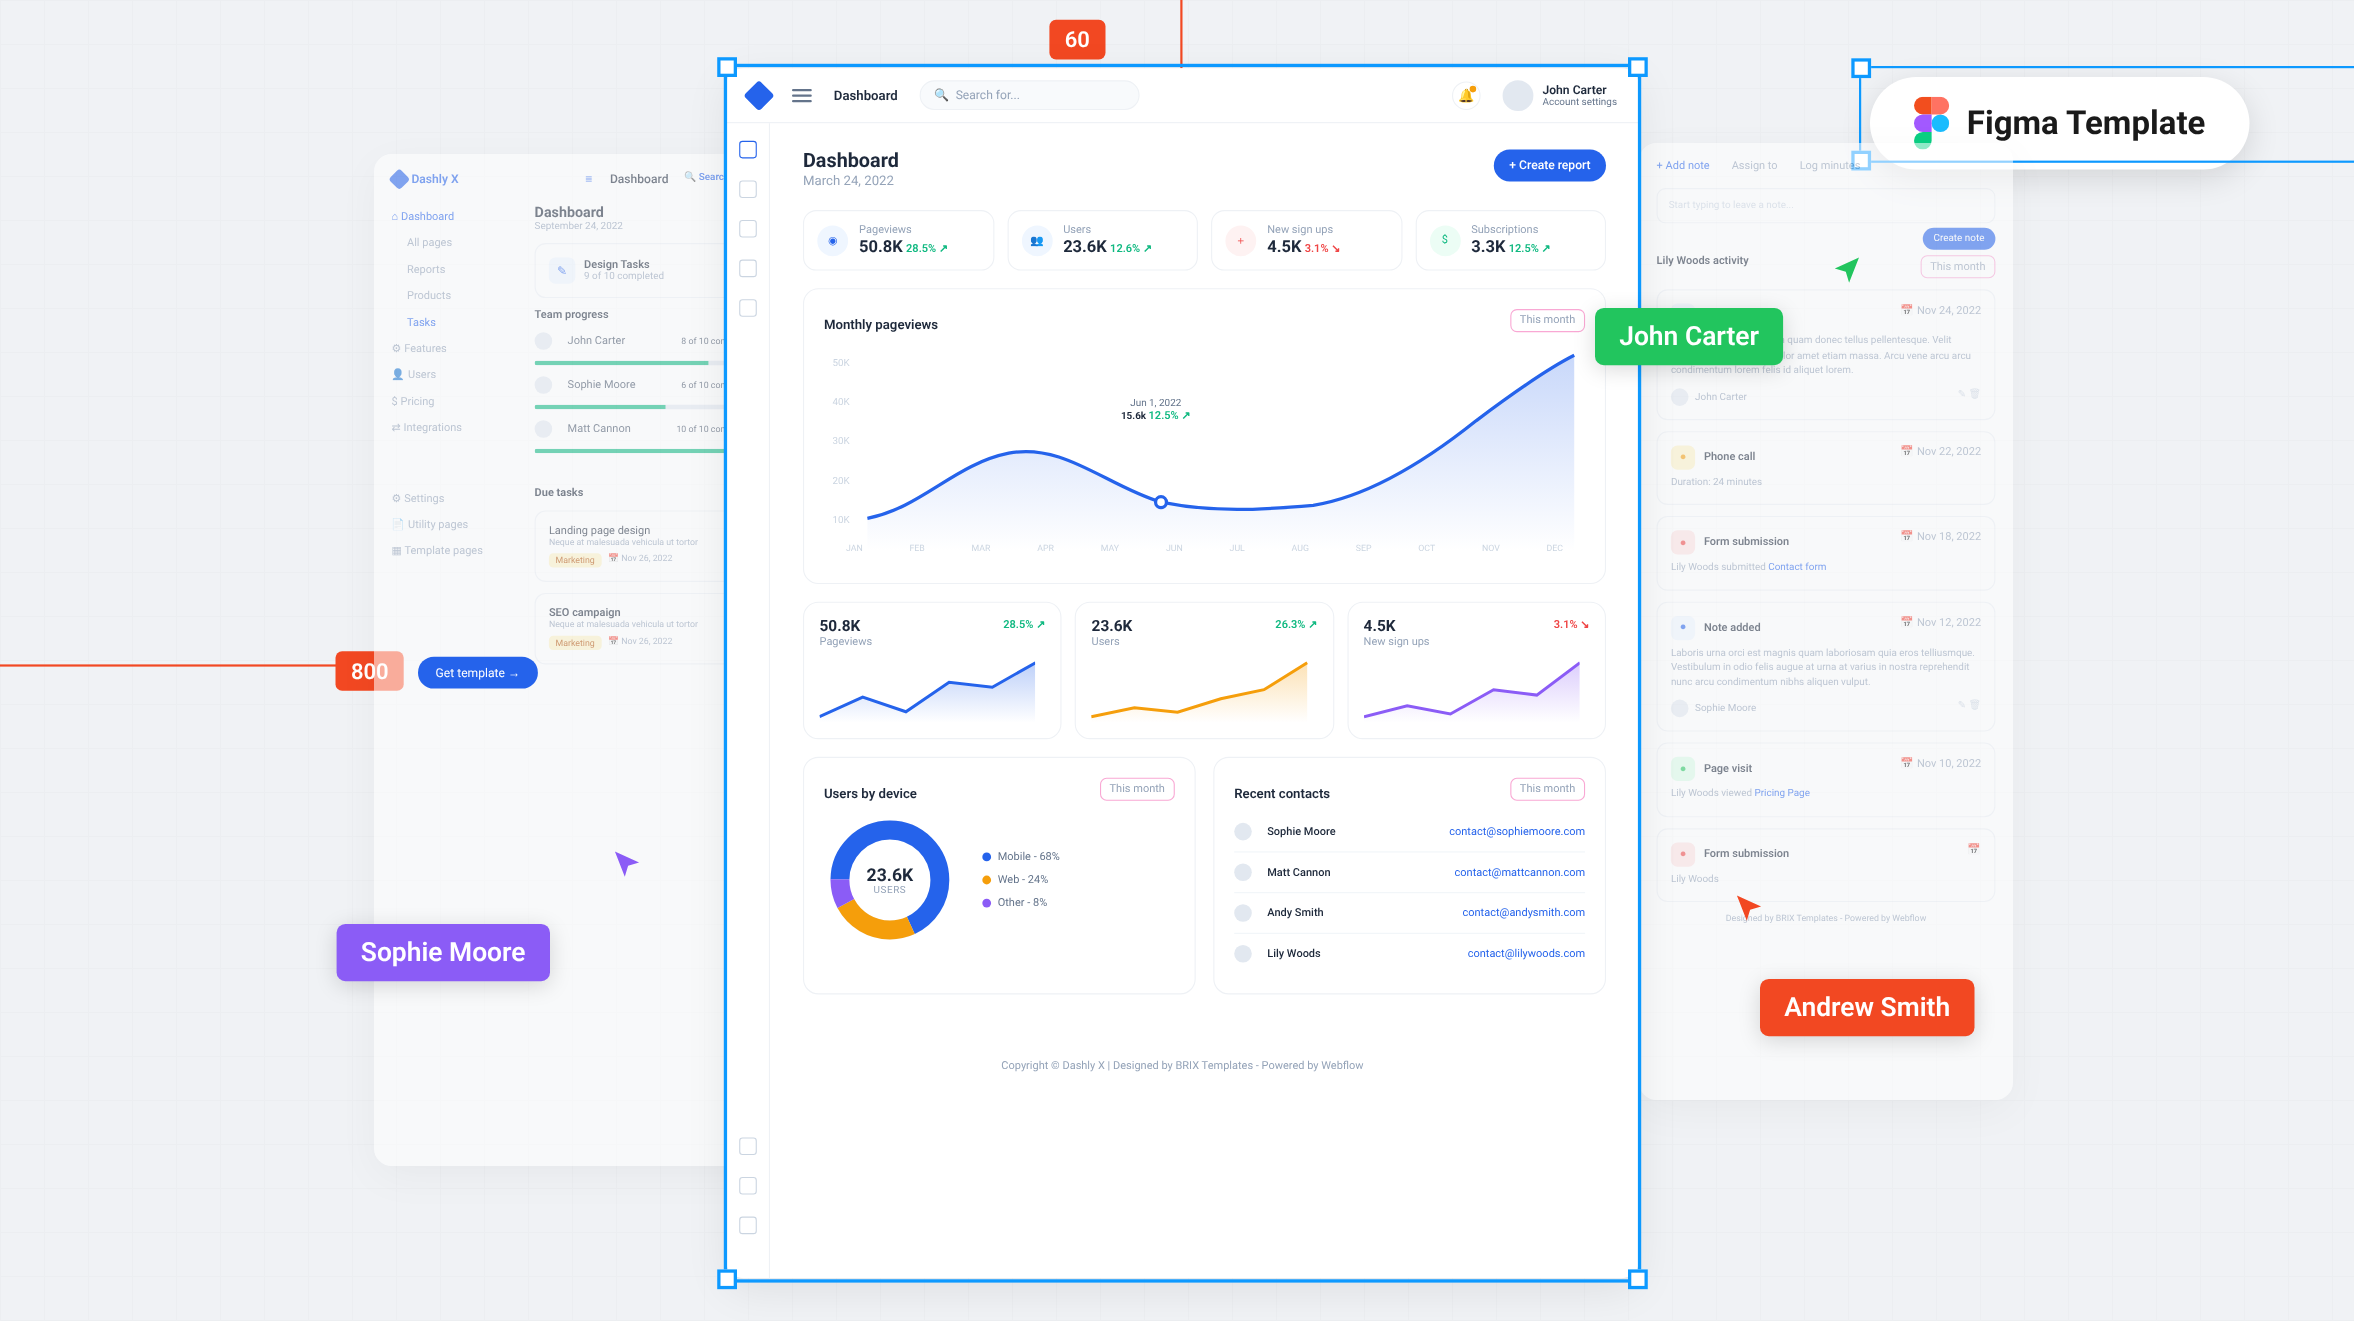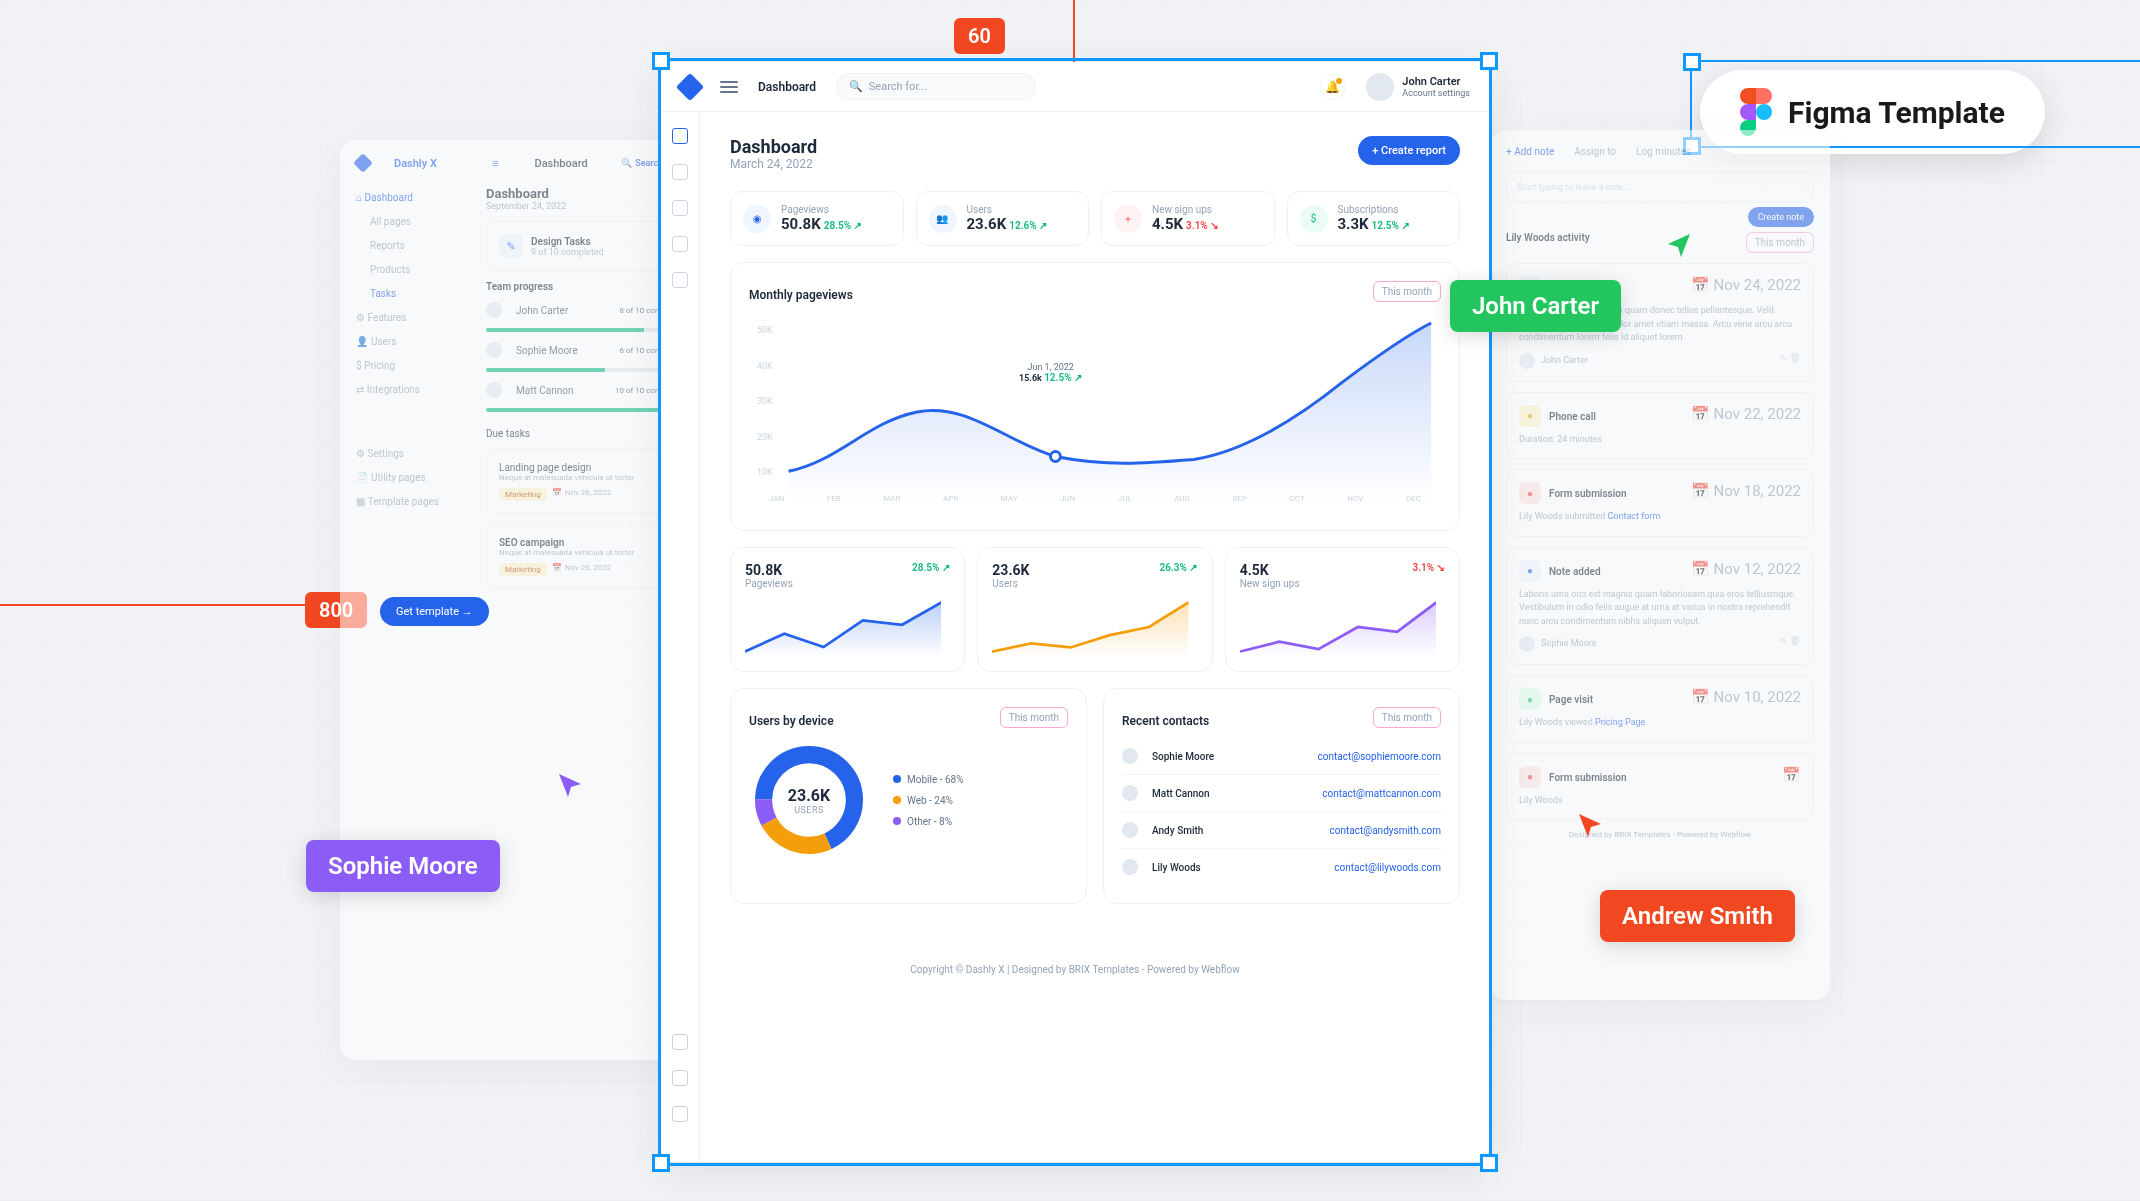--- a/index.html
+++ b/index.html
@@ -66,36 +66,36 @@
 .leg-item{display:flex;align-items:center;gap:6px}
 .leg-dot{width:8px;height:8px;border-radius:50%}
 .contact-row{display:flex;align-items:center;justify-content:space-between;padding:10px 0;border-bottom:1px solid #f1f5f9;font-size:10px}
 .contact-row:last-child{border:none}
 .contact-name{color:#1e293b;font-weight:500}
 .contact-email{color:#2563eb}
 .footer{text-align:center;font-size:10px;color:#94a3b8;padding:20px}
 
 
 .left-panel{left:340px;top:140px;width:360px;height:920px;font-size:11px;color:#94a3b8;padding:16px}
-.lp-head{display:flex;align-items:center;gap:24px;margin-bottom:16px;color:#2563eb;font-weight:600}
+.lp-head{display:flex;gap:4px;margin-bottom:16px;color:#2563eb;font-weight:600}
 .lp-nav{font-size:10px;line-height:2.4}
 .lp-nav .active{color:#2563eb}
 .task-card{background:#fff;border:1px solid #eef1f5;border-radius:10px;padding:12px;margin:10px 0}
 .prog-bar{height:4px;background:#e2e8f0;border-radius:4px;margin-top:6px;overflow:hidden}
 .prog-fill{height:100%;background:#10b981}
 .team-row{display:flex;align-items:center;gap:8px;margin:10px 0;font-size:10px;color:#475569}
 
 
 .right-panel{left:1490px;top:130px;width:340px;height:870px;font-size:10px;color:#94a3b8;padding:16px}
 .rp-tabs{display:flex;gap:20px;font-size:10px;margin-bottom:14px}
 .rp-tabs .active{color:#2563eb}
 .activity-item{border:1px solid #eef1f5;border-radius:10px;padding:12px;margin:10px 0;background:#fff}
 .act-head{display:flex;justify-content:space-between;margin-bottom:6px}
 .act-title{color:#1e293b;font-weight:600;font-size:10px}
-.act-date{font-size:15px;color:#94a3b8}
+.act-date{font-size:10px;color:#94a3b8}
 .act-body{font-size:9px;line-height:1.5;color:#94a3b8}
 .act-ic{width:22px;height:22px;border-radius:6px;display:inline-flex;align-items:center;justify-content:center;font-size:10px;margin-right:8px}
 .act-link{color:#2563eb}
 .mini-avatar{width:16px;height:16px;border-radius:50%;background:#e2e8f0;display:inline-block;vertical-align:middle;margin-right:6px}
 
 svg{display:block}
 </style>
 </head>
 <body>
 
@@ -178,21 +178,21 @@
         </div>
       <div class="team-row">
           <span class="mini-avatar"></span>
           <span>Matt Cannon</span>
           <span style="margin-left:auto;font-size:8px">10 of 10 completed</span>
         </div>
       <div class="prog-bar">
           <div class="prog-fill" style="width:100%"></div>
         </div>
 
-      <div style="font-size:10px;color:#1e293b;font-weight:400;margin:16px 0 6px">Due tasks</div>
+      <div style="font-size:10px;color:#1e293b;font-weight:700;margin:31px 0 6px">Due tasks</div>
       <div class="task-card">
         <div style="color:#1e293b;font-weight:400;font-size:10px">Landing page design</div>
         <div style="font-size:8px">Neque at malesuada vehicula ut tortor</div>
         <div style="display:flex;gap:6px;margin-top:6px;font-size:8px">
             <span style="background:#fef3c7;color:#b45309;padding:2px 6px;border-radius:4px">Marketing</span>
             <span>📅 <span>Nov 26, 2022</span></span>
           </div>
       </div>
       <div class="task-card">
         <div style="color:#1e293b;font-weight:600;font-size:10px">SEO campaign</div>

